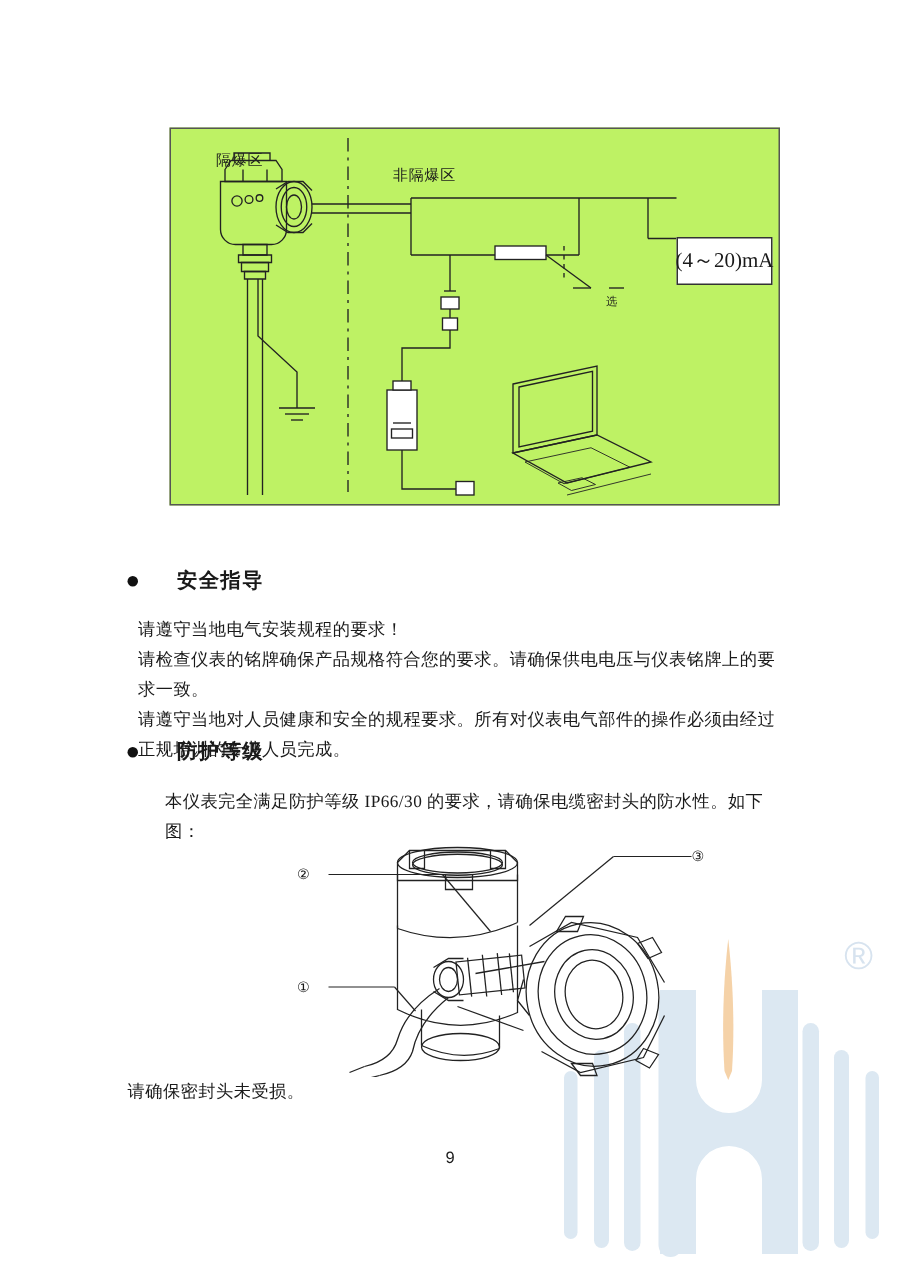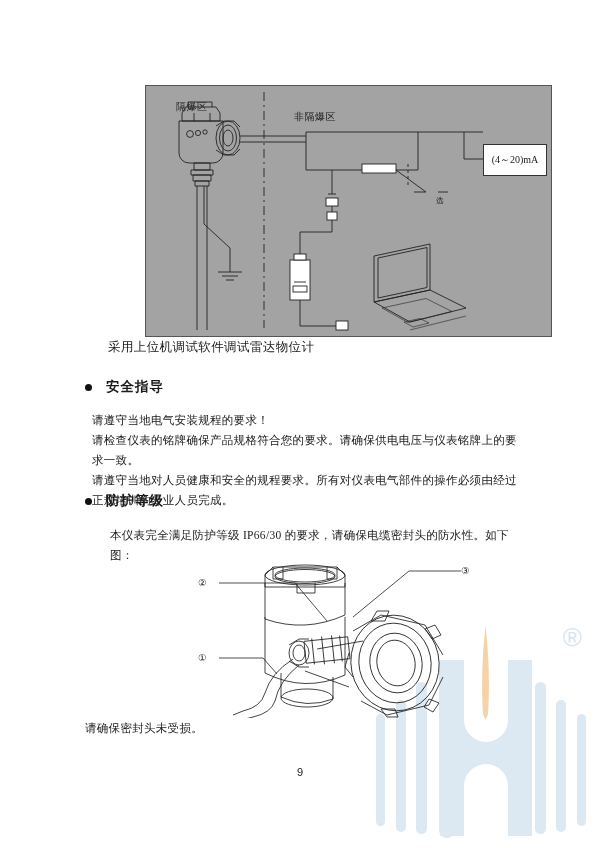--- a/index.html
+++ b/index.html
@@ -43,23 +43,22 @@
   }
 
   
   .fig-frame {
     position: absolute;
     left: 113px;
     top: 85px;
     width: 405px;
     height: 250px;
     border: 1px solid #555;
-    background: #a3a3a3;
-    z-index: 2;
-    margin-left: 32px;
+    background: #bef264;
+    z-index: 2;
   }
   .fig-caption {
     position: absolute;
     left: 108px;
     top: 339px;
     font-size: 12.5px;
     letter-spacing: 0.4px;
     z-index: 2;
     white-space: nowrap;
   }
@@ -69,48 +68,48 @@
     font-size: 10px;
     letter-spacing: 0.5px;
     white-space: nowrap;
   }
   .zone-ex  { left: 30px;  top: 14px; }
   .zone-nex { left: 148px; top: 24px; }
 
   .ma-box {
     position: absolute;
     left: 337px;
-    top: 58px;
+    top: 72px;
     width: 62px;
     height: 30px;
     border: 1px solid #333;
     display: flex;
     align-items: center;
     justify-content: center;
-    font-size: 10px;
+    font-size: 14px;
     background: #fff;
     white-space: nowrap;
   }
   .opt-label {
     position: absolute;
     left: 290px;
     top: 110px;
     font-size: 7.5px;
     white-space: nowrap;
   }
 
   
   .section {
     position: absolute;
     z-index: 2;
   }
   .sec-head {
     display: flex;
     align-items: center;
-    gap: 14px;
+    gap: 26px;
     font-size: 13.5px;
     font-weight: bold;
     letter-spacing: 1px;
   }
   .bullet {
     width: 7px;
     height: 7px;
     background: #111;
     border-radius: 50%;
     display: inline-block;
@@ -266,21 +265,20 @@
         <path d="M258 236 l16 -3.5 l9 4.5 l-16 4 Z" stroke-width="0.6"></path>
         <path d="M228 230 l56 -14 l36 18 l-56 14 Z" opacity="0"></path>
         <path d="M264 244 l56 -14" stroke-width="0.6"></path>
       </g>
     </svg>
 
     <div class="ma-box">(4～20)mA</div>
     <div class="opt-label">选</div>
   </div>
 
-  <div class="fig-caption">采用上位机调试软件调试雷达物位计</div>
 
   <div class="section" id="safety-section">
     <div class="sec-head">
       <span class="bullet"></span>
       <span>安全指导</span>
     </div>
     <div id="safety-body">
       <div class="para">请遵守当地电气安装规程的要求！</div>
       <div class="para">请检查仪表的铭牌确保产品规格符合您的要求。请确保供电电压与仪表铭牌上的要求一致。</div>
       <div class="para">请遵守当地对人员健康和安全的规程要求。所有对仪表电气部件的操作必须由经过正规培训的专业人员完成。</div>

